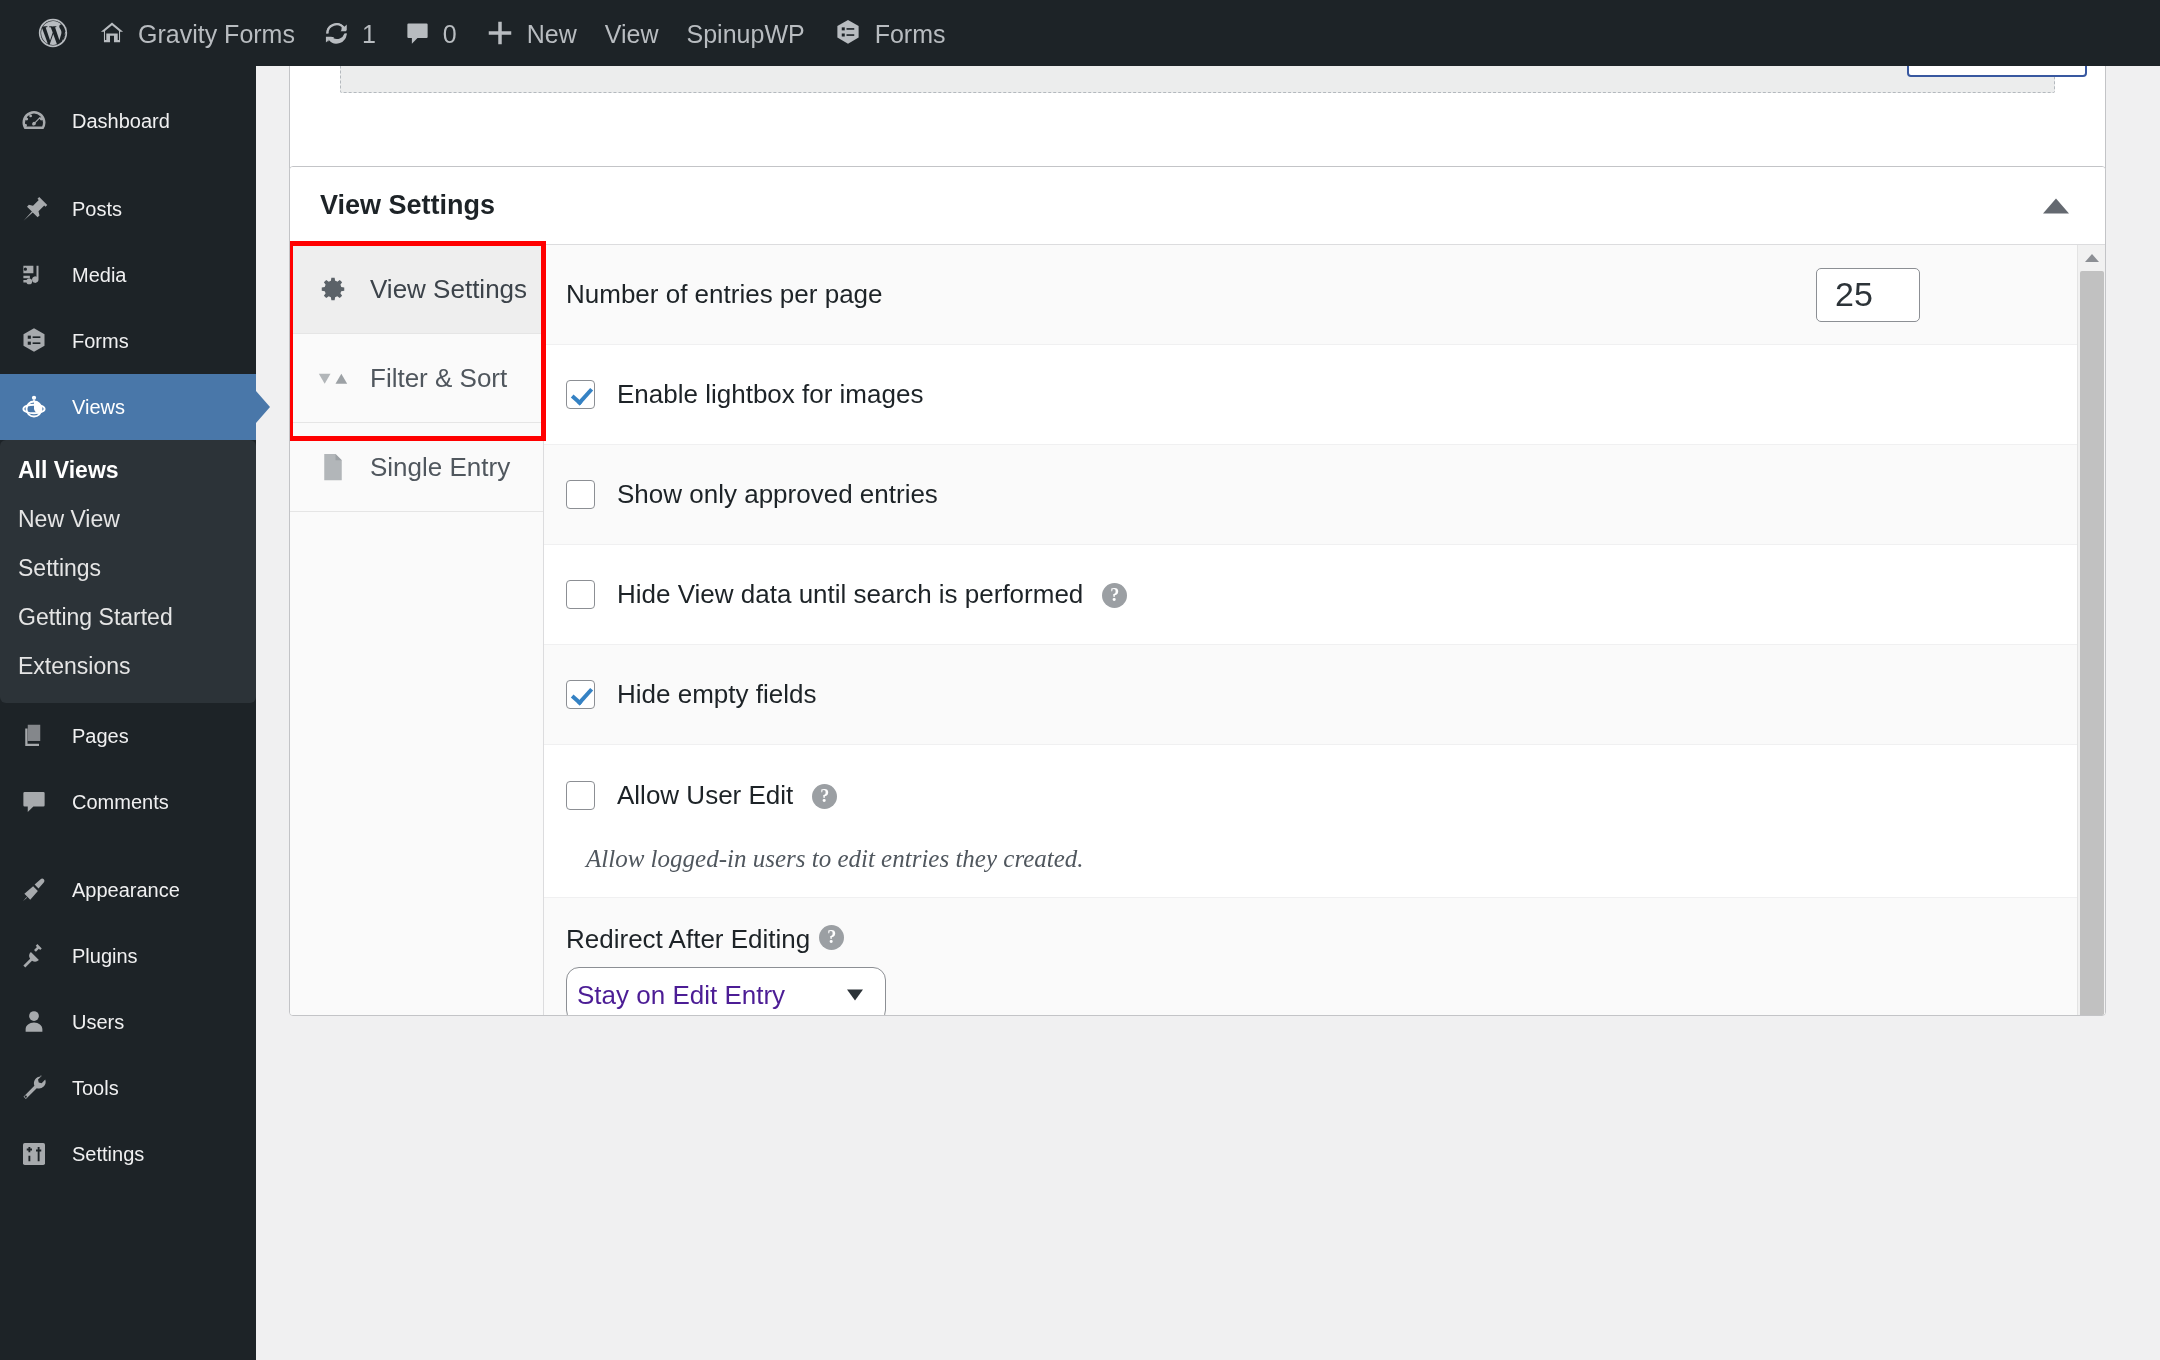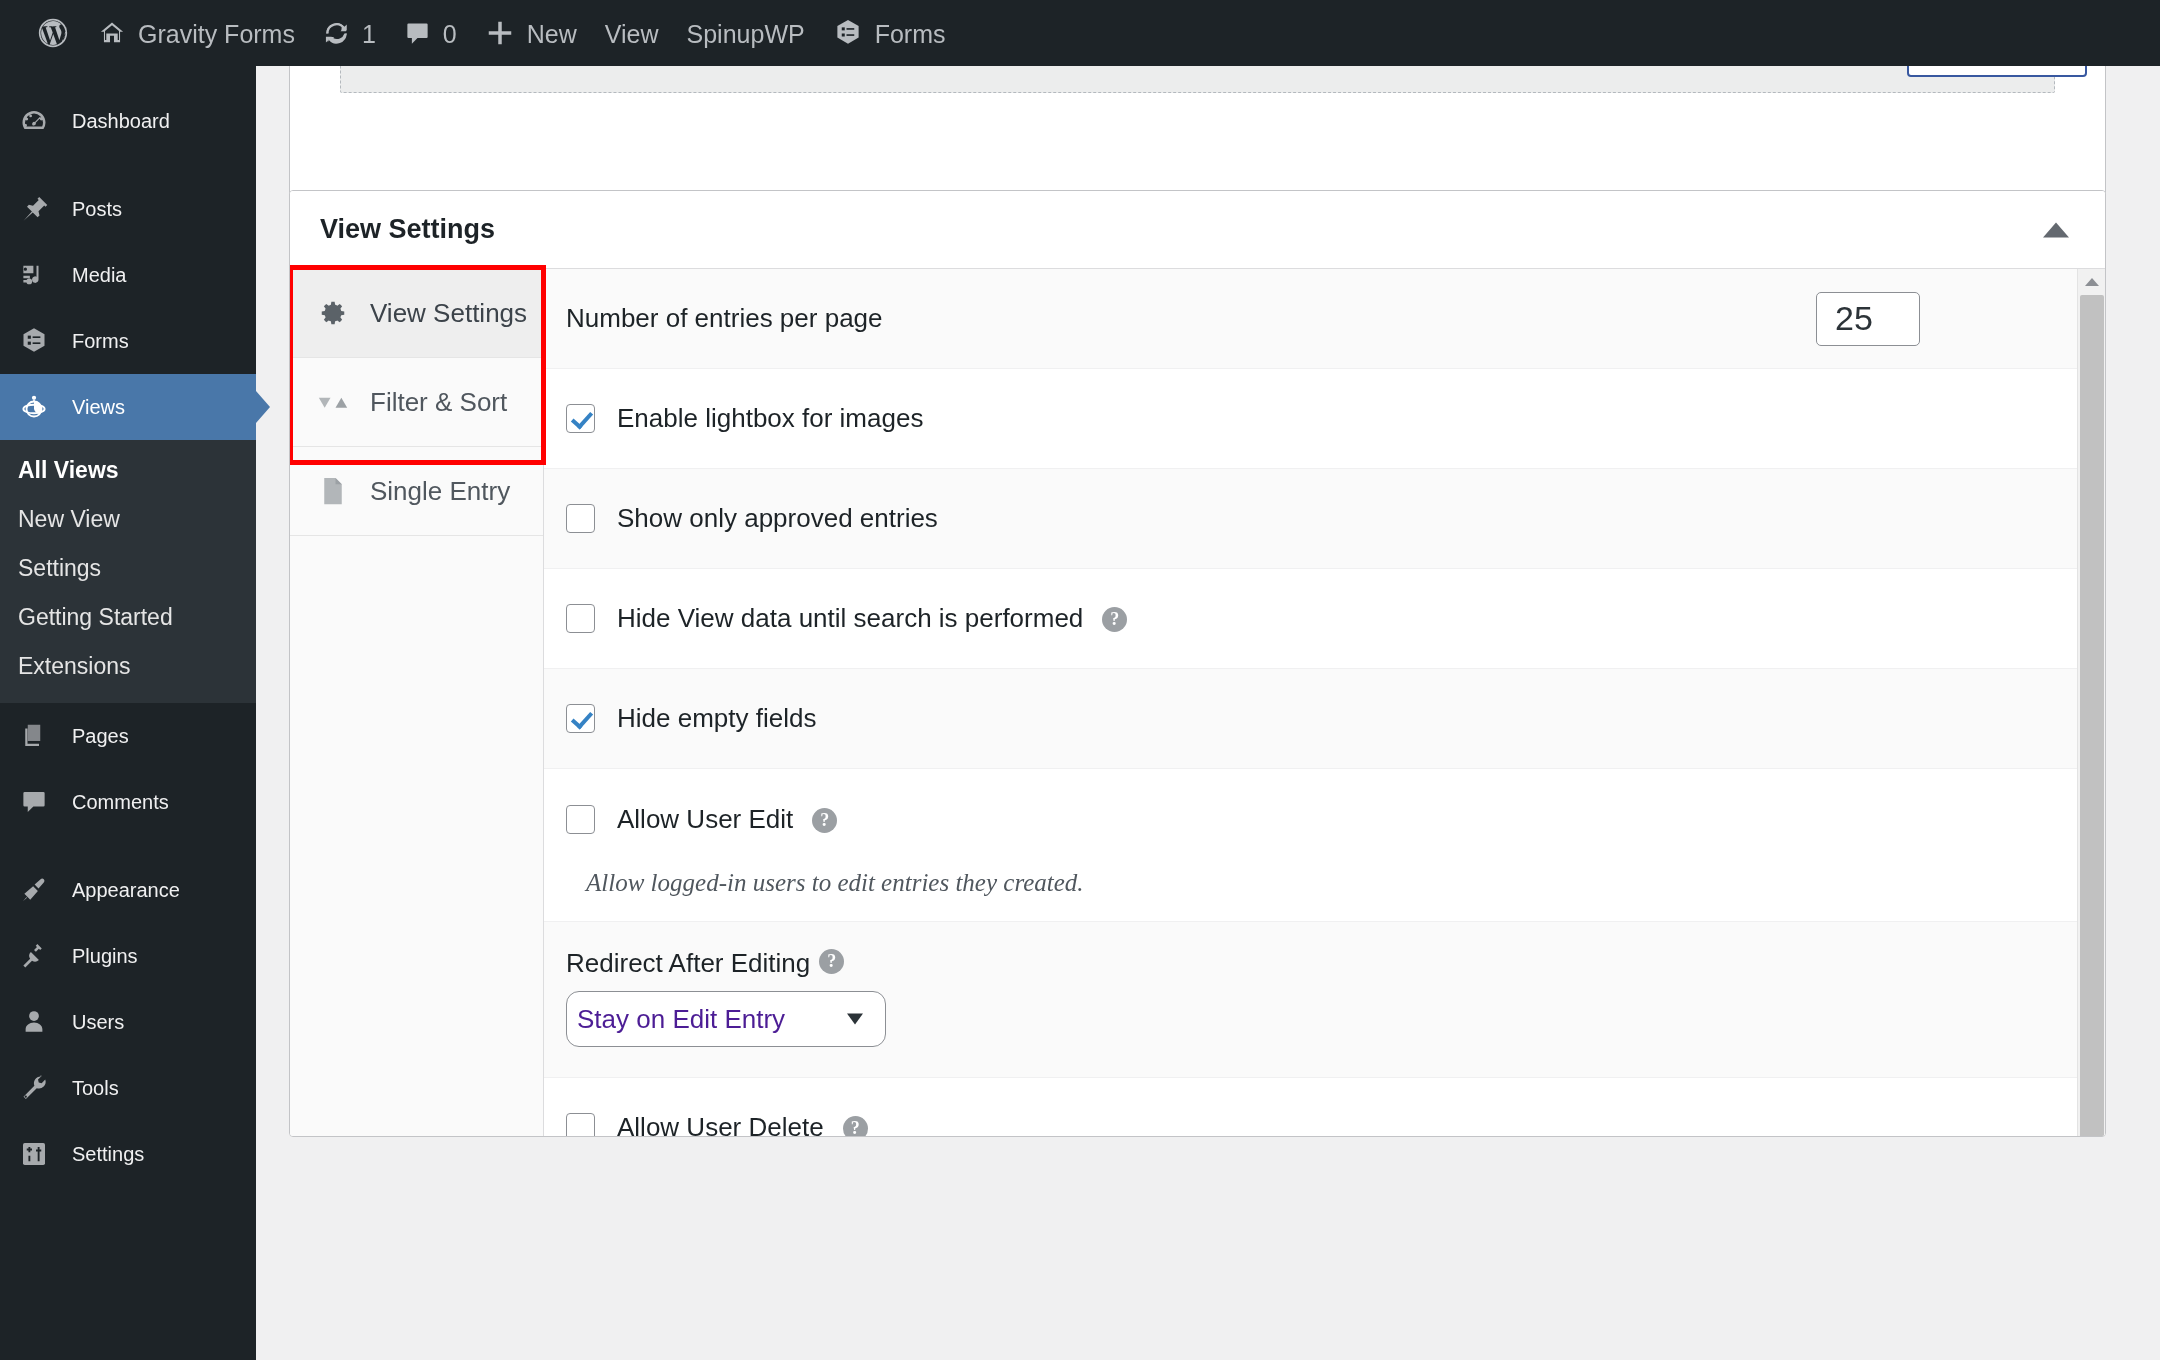--- a/index.html
+++ b/index.html
@@ -63,20 +63,21 @@
     content: "";
     position: absolute; right: -14px; top: 50%;
     transform: translateY(-50%);
     border-style: solid;
     border-width: 16px 0 16px 14px;
     border-color: transparent transparent transparent #4977a9;
   }
   .submenu {
     background: #2c3338;
     padding: 6px 0 12px 0;
+    border-radius: 6px;
   }
   .submenu-item {
     display: block;
     padding: 9px 0 9px 18px;
     font-size: 23px;
     color: #e5e5e5;
     line-height: 1.35;
   }
   .submenu-item.current { color: #fff; font-weight: bold; }
   .menu-sep { height: 22px; }
@@ -113,26 +114,25 @@
     width: 180px; height: 48px;
     border: 2px solid #3858a0;
     border-radius: 4px;
     background: #fff;
   }
 
   
   .metabox {
     position: absolute;
     top: 100px; left: 33px;
-    width: 1817px; height: 947px;
+    width: 1817px; height: 850px;
     background: #fff;
     border: 1px solid #c3c4c7;
     border-radius: 4px;
     overflow: hidden;
-    margin-top: 24px;
   }
   .metabox-header {
     position: relative;
     height: 78px;
     display: flex; align-items: center;
     padding: 0 30px;
     background: #fff;
     border-bottom: 1px solid #dcdcde;
   }
   .metabox-title {

